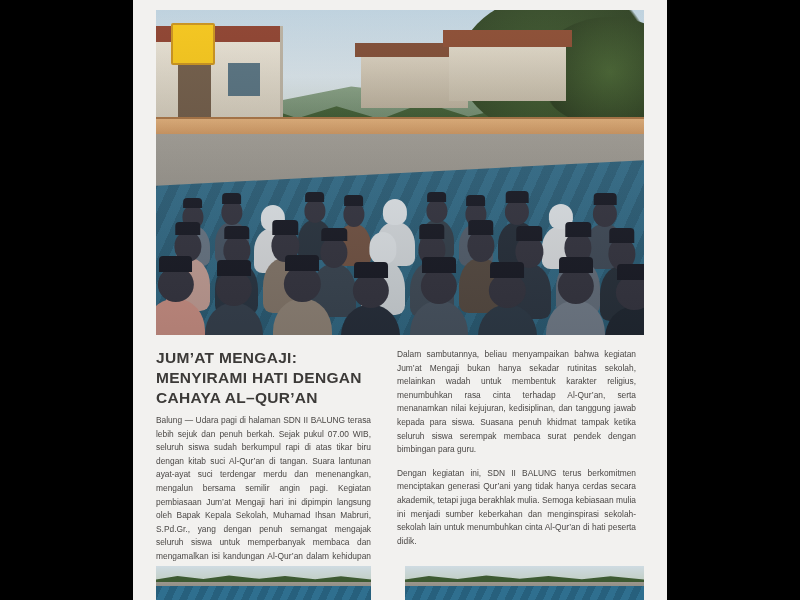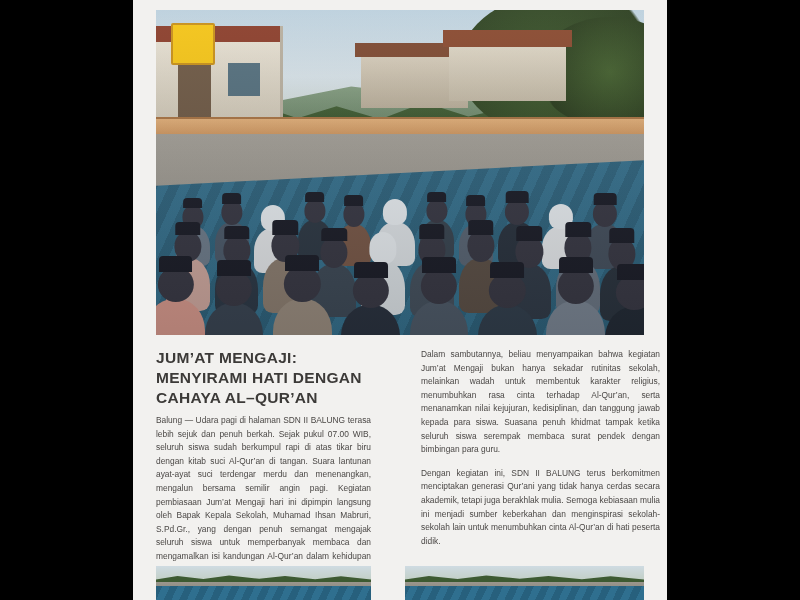--- a/index.html
+++ b/index.html
@@ -150,21 +150,21 @@
   }
   .col {
     position: absolute;
     font-size: 8.4px;
     line-height: 1.62;
     color: #4a4745;
     text-align: justify;
   }
   .col p { margin: 0 0 10px 0; }
   .col-left  { left: 23px;  top: 414px; width: 215px; }
-  .col-right { left: 288px; top: 348px; width: 239px; }
+  .col-right { left: 264px; top: 348px; width: 239px; }
 
   .thumb {
     position: absolute;
     top: 566px;
     height: 34px;
     overflow: hidden;
     background: #8a8f84;
   }
   .thumb-left  { left: 23px;  width: 215px; }
   .thumb-right { left: 272px; width: 239px; }

